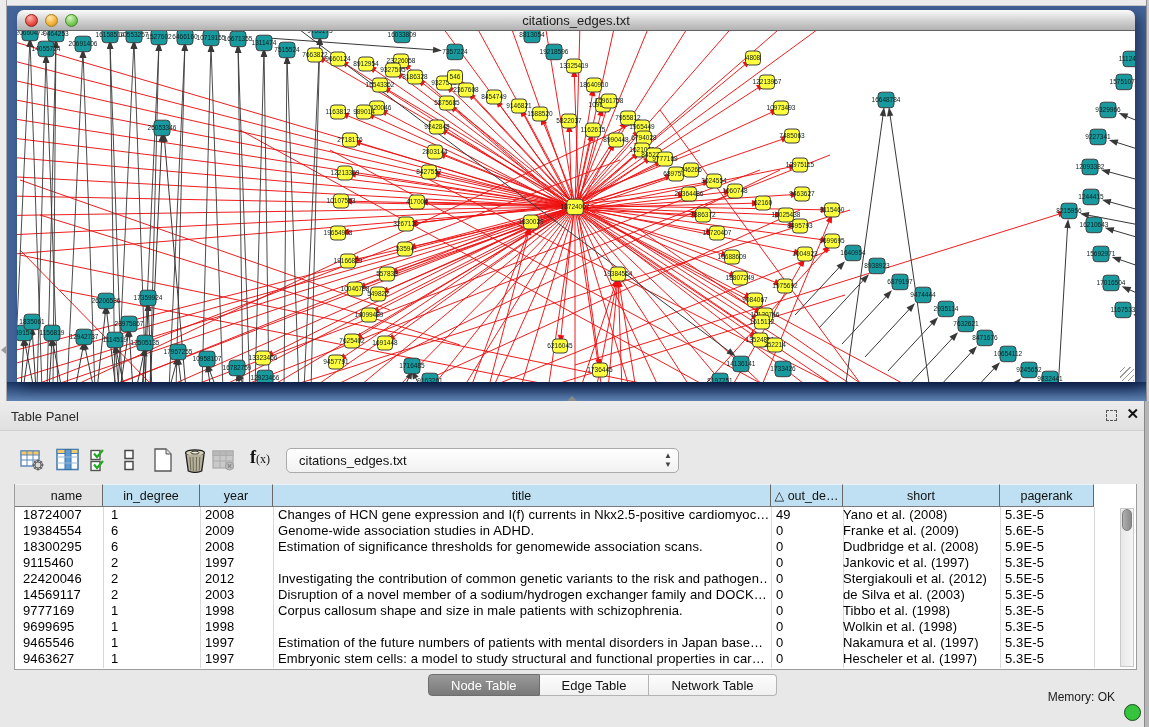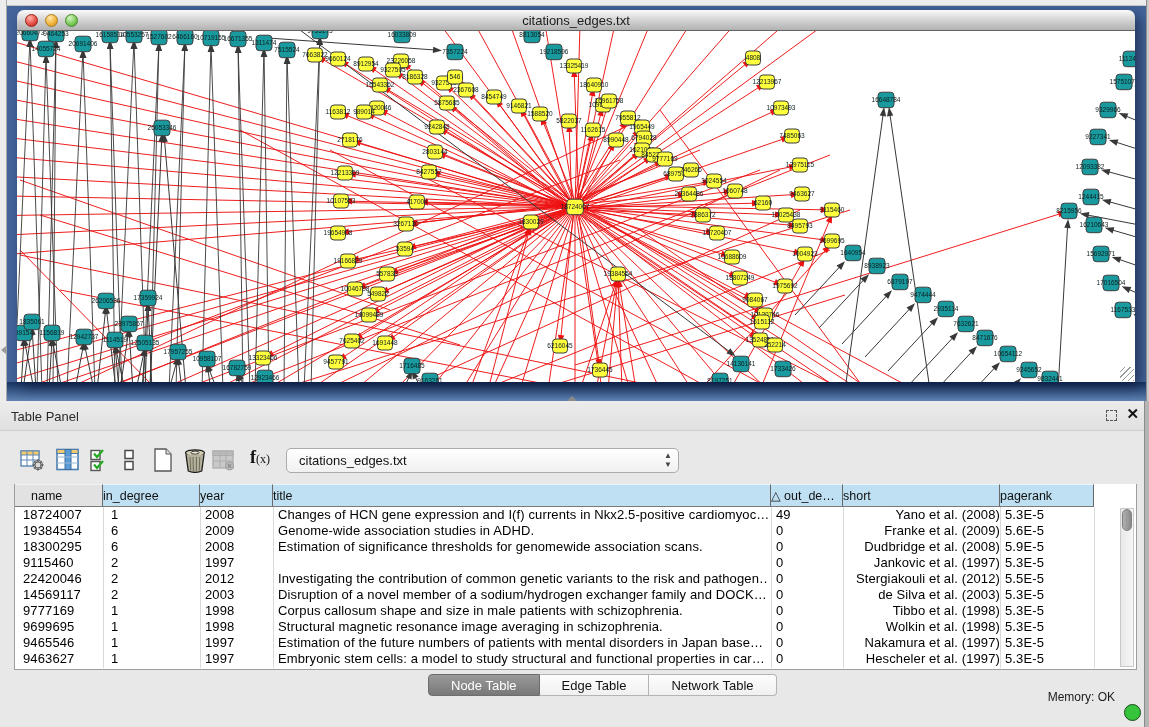--- a/index.html
+++ b/index.html
@@ -23,37 +23,37 @@
 #ptitle .t{position:absolute;left:11px;top:8px;font-size:13px;color:#2a2a2a}
 #pmax{position:absolute;right:32px;top:9px;width:11px;height:11px;border:1px dashed #555}
 #pclose{position:absolute;right:10px;top:4px;font-size:15px;color:#111;font-weight:bold}
 #collapse{position:absolute;left:567px;top:-5px;width:0;height:0;border-left:5px solid transparent;border-right:5px solid transparent;border-bottom:5px solid #8a8a8a}
 #toolbar{position:absolute;left:0;top:40px;height:36px;width:100%}
 .ticon{position:absolute;top:7px}
 #combo{position:absolute;left:286px;top:7px;width:393px;height:25px;background:linear-gradient(#fff,#f1f1f1);border:1px solid #ababab;border-radius:5px;font-size:13px;color:#111;line-height:23px;padding-left:12px}
 #combo .arr{position:absolute;right:6px;top:2px;font-size:8px;color:#444;line-height:9px;text-align:center}
 #table{position:absolute;left:14px;top:83px;width:1123px;height:186px;background:#fff;border:1px solid #9d9d9d;border-top:none}
 #thead{position:absolute;left:0;top:0;height:23px;width:1080px}
-.th{position:absolute;top:0;height:23px;background:#bfe0f2;border-right:1px solid #686868;border-bottom:1px solid #7a7a7a;border-top:1px solid #e8f4fb;font-size:12.5px;color:#111;text-align:left;line-height:22px;overflow:hidden}
+.th{position:absolute;top:0;height:23px;background:#bfe0f2;border-right:1px solid #686868;border-bottom:1px solid #7a7a7a;border-top:1px solid #e8f4fb;font-size:12.5px;color:#111;text-align:center;line-height:22px;overflow:hidden}
 #th0{left:0px;width:88px;padding-left:16px;background:#e2e2e2;border-top-color:#f2f2f2}
 #th1{left:88px;width:97px}
 #th2{left:185px;width:73px}
 #th3{left:258px;width:498px}
 #th4{left:756px;width:72px}
 #th5{left:828px;width:157px}
 #th6{left:985px;width:94px}
 #tbody{position:absolute;left:0;top:23px;width:1080px;height:161px;font-size:13px;color:#000;letter-spacing:0.12px}
 .tr{position:relative;height:16px;line-height:16px;white-space:nowrap}
 .c{position:absolute;top:0;height:16px;overflow:hidden}
 .c0{left:8px;width:78px}
 .c1{left:96px;width:87px}
 .c2{left:190px;width:66px}
 .c3{left:263px;width:491px}
 .c4{left:761px;width:65px}
-.c5{left:828px;width:157px;text-align:right}
+.c5{left:828px;width:157px;text-align:left}
 .c6{left:990px;width:88px}
 #tbody .sep{position:absolute;top:0;bottom:0;width:1px;background:#d9d9d9}
 #vscroll{position:absolute;right:2px;top:24px;width:14px;height:159px;background:linear-gradient(90deg,#e8e8e8,#f6f6f6);border:1px solid #c9c9c9}
 #vthumb{position:absolute;left:1px;top:0px;width:10px;height:22px;background:linear-gradient(90deg,#b0b0b0,#8a8a8a);border-radius:5px;border:1px solid #7f7f7f}
 #tabs{position:absolute;left:428px;top:273px;height:22px;font-size:13px}
 .tab{float:left;height:22px;line-height:21px;padding:0 22px;background:linear-gradient(#fdfdfd,#f0f0f0);border:1px solid #b4b4b4;border-left:none;color:#111}
 #tab1{border-radius:4px 0 0 4px;border-left:1px solid #b4b4b4;background:linear-gradient(#9a9a9a,#787878);color:#fff;border-color:#6e6e6e}
 #tab3{border-radius:0 4px 4px 0}
 #status{position:absolute;right:34px;top:289px;font-size:12px;color:#1a1a1a}
 #memdot{position:absolute;right:8px;top:303px;width:17px;height:17px;border-radius:50%;background:#35c43b;border:1.5px solid #1c4a1c}
@@ -923,21 +923,20 @@
           <div class="c c2">1998</div>
           <div class="c c3">Corpus callosum shape and size in male patients with schizophrenia.</div>
           <div class="c c4">0</div>
           <div class="c c5">Tibbo et al. (1998)</div>
           <div class="c c6">5.3E-5</div>
         </div>
 <div class="tr">
           <div class="c c0">9699695</div>
           <div class="c c1">1</div>
           <div class="c c2">1998</div>
-          <div class="c c3">Structural magnetic resonance image averaging in schizophrenia.</div>
           <div class="c c4">0</div>
           <div class="c c5">Wolkin et al. (1998)</div>
           <div class="c c6">5.3E-5</div>
         </div>
 <div class="tr">
           <div class="c c0">9465546</div>
           <div class="c c1">1</div>
           <div class="c c2">1997</div>
           <div class="c c3">Estimation of the future numbers of patients with mental disorders in Japan base…</div>
           <div class="c c4">0</div>

